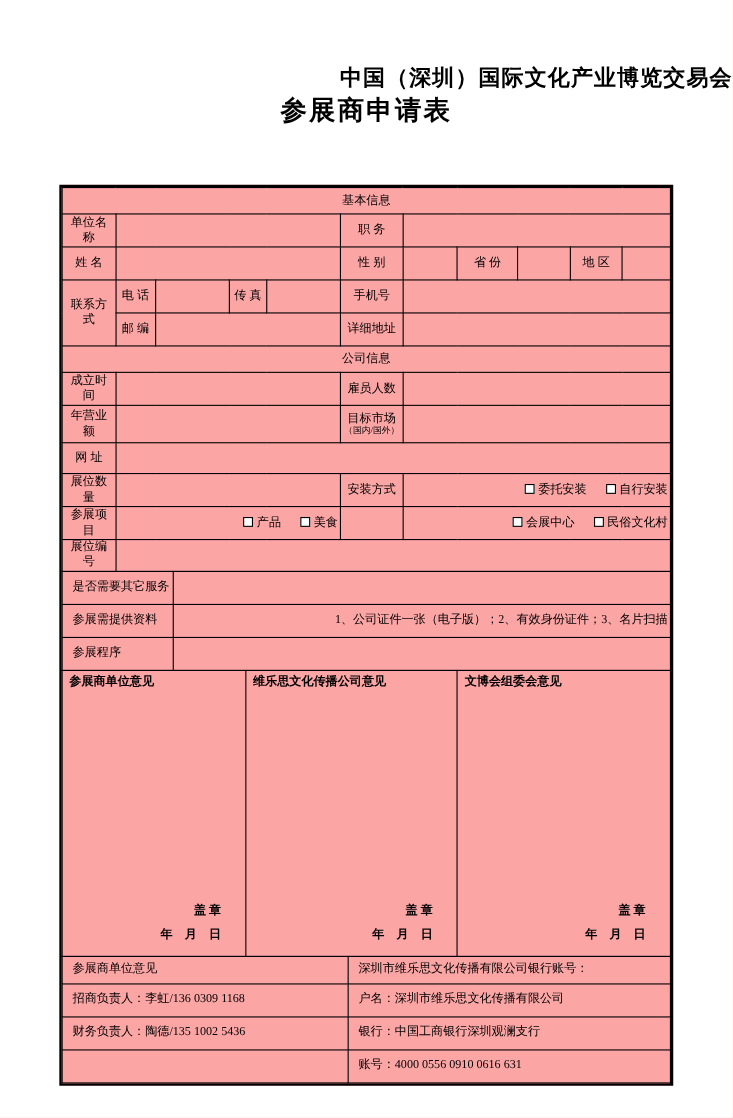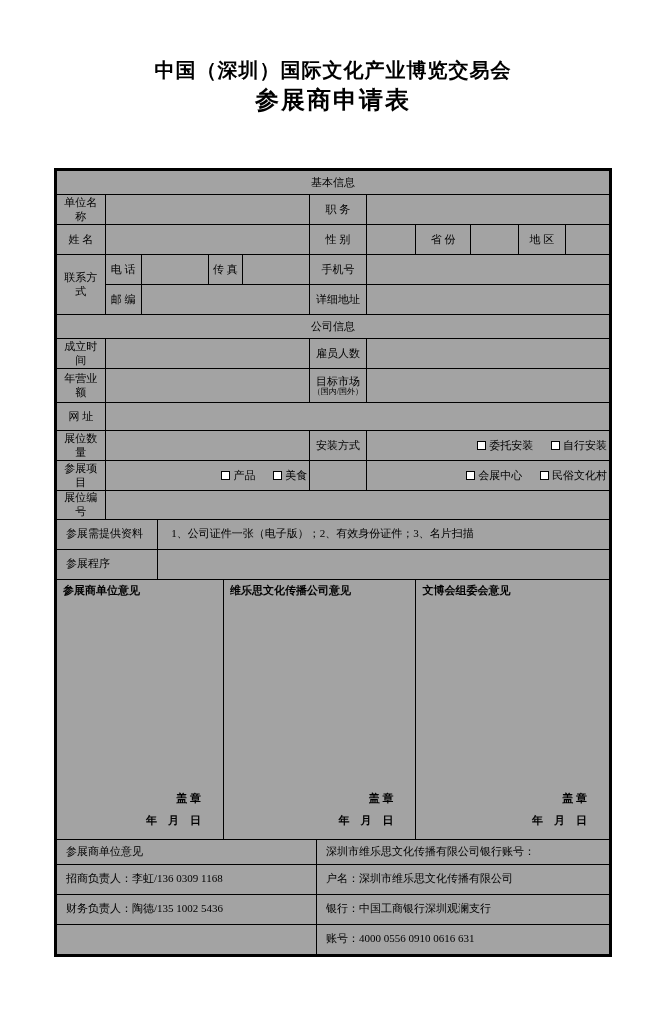--- a/index.html
+++ b/index.html
@@ -13,29 +13,29 @@
     font-family: "Liberation Serif", "DejaVu Serif", serif;
     overflow: hidden;
   }
   .titles {
     position: absolute;
     top: 56px; left: 0;
     width: 100%;
     text-align: center;
     font-family: "DejaVu Sans", "Liberation Sans", sans-serif;
   }
-  .title-l1, .title-l2 { font-size: 20px; line-height: 28px; font-weight: 600; letter-spacing: 1px; }
+  .title-l1, .title-l2 { font-size: 20px; line-height: 28px; font-weight: 600; letter-spacing: 1px; text-align: right; }
   .title-l3 { font-size: 24px; line-height: 32px; font-weight: 800; letter-spacing: 2px; }
 
   .form {
     position: absolute;
     left: 54px; top: 168px;
     width: 558px;
     border: 2px solid #000;
-    background: #a3a3a3;
+    background: #fca5a5;
   }
   table { width: 100%; border-collapse: collapse; table-layout: fixed; }
   table + table { margin-top: -1px; }
   td {
     border: 1px solid #000;
     font-size: 11px;
     line-height: 1.25;
     padding: 0 2px;
     text-align: center;
     vertical-align: middle;
@@ -43,21 +43,21 @@
     word-break: break-all;
   }
   tr.h24 { height: 24px; }
   tr.h25 { height: 25px; }
   tr.h28 { height: 28px; }
   tr.h30 { height: 30px; }
   tr.h34 { height: 34px; }
   tr.h260 { height: 260px; }
   td.left { text-align: left; padding-left: 9px; }
   td.cbx { text-align: right; padding-left: 13px; }
-  td.mat { text-align: left; padding-left: 13px; }
+  td.mat { text-align: right; padding-left: 13px; }
   .cb {
     display: inline-block;
     width: 9px; height: 9px;
     border: 1px solid #000;
     margin-right: 3px;
     vertical-align: -1px;
     background: #fff;
   }
   .opt { white-space: nowrap; }
   .opt + .opt { margin-left: 15px; }
@@ -189,20 +189,24 @@
       </tr>
     </tbody>
       </table>
 
     <table>
       <colgroup>
         <col style="width:18.3%">
           <col style="width:81.7%">
       </colgroup>
       <tbody>
+          <tr class="h30">
+        <td class="left">是否需要其它服务</td>
+        <td></td>
+      </tr>
       <tr class="h30">
         <td class="left">参展需提供资料</td>
         <td class="mat">1、公司证件一张（电子版）；2、有效身份证件；3、名片扫描</td>
       </tr>
       <tr class="h30">
         <td class="left">参展程序</td>
         <td></td>
       </tr>
     </tbody>
       </table>

